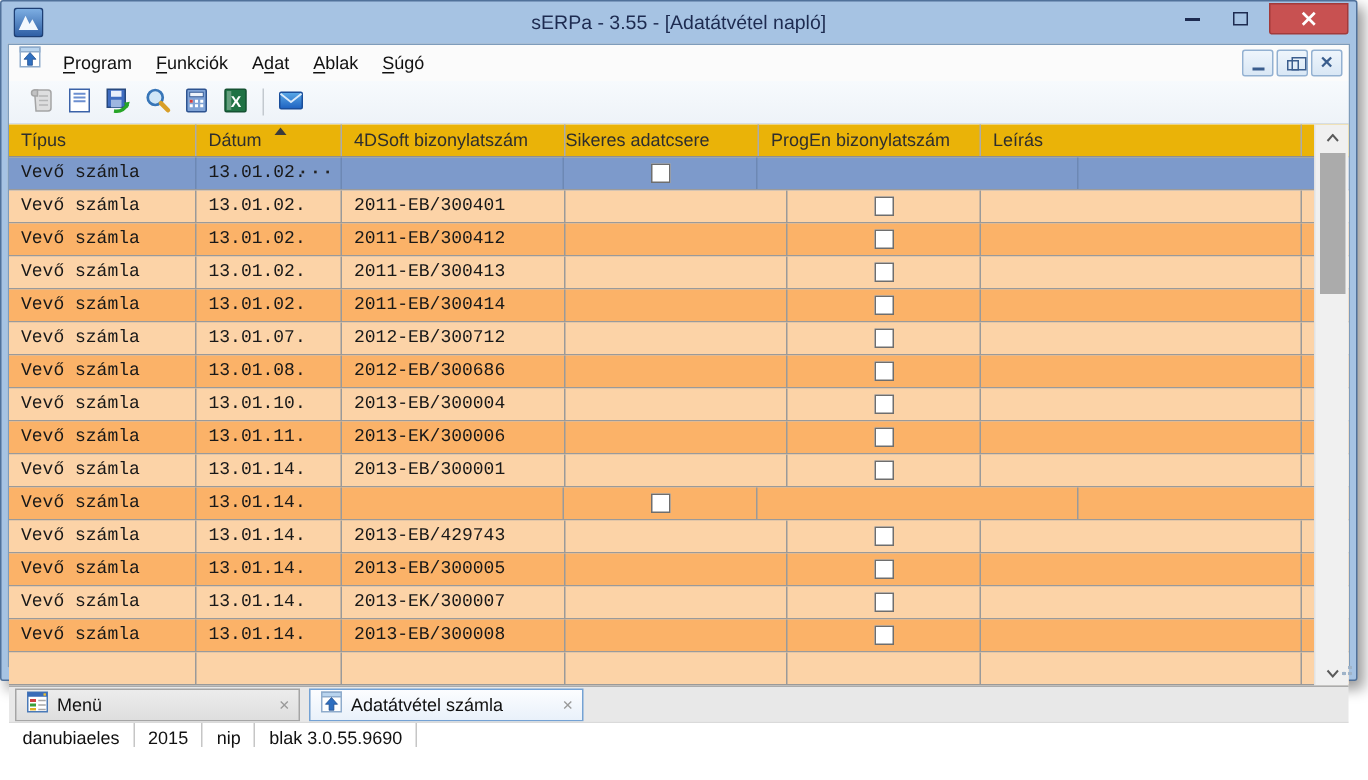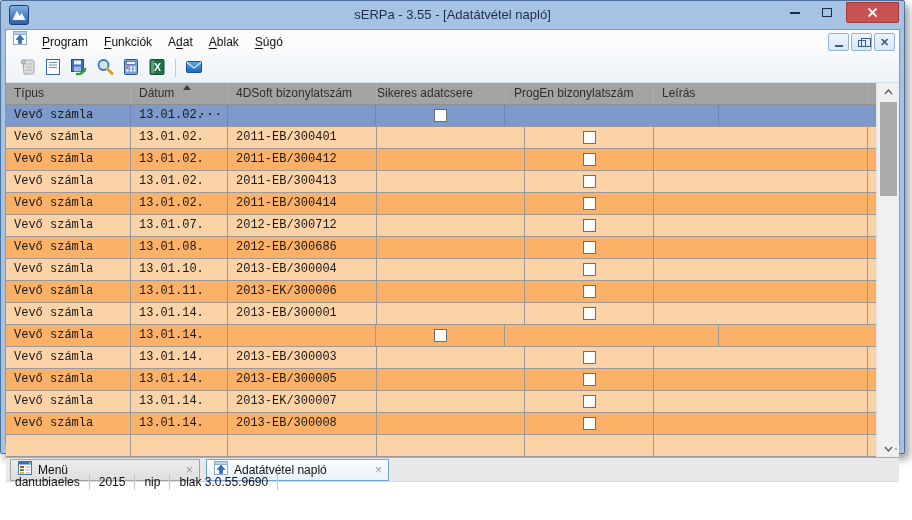--- a/index.html
+++ b/index.html
@@ -45,21 +45,21 @@
 
   
   .toolbar { position:absolute; left:0; top:24px; right:0; height:29px;
              background:linear-gradient(#f7fafd,#eef3f8); border-bottom:1px solid #d6dde4;
              display:flex; align-items:center; padding-left:8px; }
   .tool-btn { width:26px; height:24px; display:flex; align-items:center; justify-content:center; }
   .tool-sep { width:1px; height:18px; background:#c3c9cf; margin:0 5px; }
 
   
   .grid { position:absolute; left:0; top:53px; right:0; height:374px; background:#fff; }
-  .grid-header { display:flex; height:22px; background:#a3a3a3; border-bottom:1px solid #8f8f8f; }
+  .grid-header { display:flex; height:22px; background:#eab308; border-bottom:1px solid #8f8f8f; }
   .hcell { position:relative; border-right:1px solid #ababab; font-size:12px; color:#2e2e2e;
            line-height:21px; padding-left:8px; white-space:nowrap; overflow:hidden; }
   .sort-asc { position:absolute; top:2px; left:52px; width:0; height:0;
               border-left:4px solid transparent; border-right:4px solid transparent;
               border-bottom:5px solid #3c3c3c; }
   .grid-row { display:flex; height:22px; border-bottom:1px solid #9a9a9a;font-family:Liberation Mono, monospace; }
   .gcell { border-right:1px solid #9a9a9a; font-size:12px; color:#181818; line-height:21px;
            padding-left:8px; white-space:nowrap; overflow:hidden; position:relative; }
   .c0{width:125px}.c1{width:97px}.c2{width:149px}.c3{width:148px}.c4{width:129px;padding-left:0}
   .c5{width:214px}.c6{flex:1;border-right:none}
@@ -82,21 +82,21 @@
   .tabbar { position:absolute; left:0; top:427px; right:0; height:24px; background:#e8e8e8;
             border-top:1px solid #ababab; display:flex; align-items:center; padding-left:4px; }
   .tab { height:22px; margin-bottom:0; display:flex; align-items:center; gap:5px;
          padding:0 6px 0 6px; font-size:12px; color:#111; margin-right:6px; }
   .tab-inactive { width:190px; background:linear-gradient(#ececec,#dedede); border:1px solid #a5a5a5; }
   .tab-active   { width:183px; background:linear-gradient(#fcfdff,#e9f1fa); border:1px solid #74a2d4; }
   .tab-close { margin-left:auto; color:#9a9a9a; font-size:12px; line-height:1; }
 
   
   .statusbar { position:absolute; left:0; top:451px; right:0; bottom:0; background:#f1f1f1;
-               border-top:1px solid #dadada; display:flex; align-items:center; font-size:12px;
+               border-top:1px solid #dadada; display:flex; font-size:12px;
                color:#111; }
   .status-item { padding:0 9px; line-height:21px; white-space:nowrap; }
   .status-sep { width:1px; height:16px; background:#c6c6c6; }
   .grip { position:absolute; right:2px; bottom:2px; width:10px; height:10px;
           background:
             radial-gradient(circle at 8px 8px, #9fb3c8 1.2px, transparent 1.4px),
             radial-gradient(circle at 8px 4px, #9fb3c8 1.2px, transparent 1.4px),
             radial-gradient(circle at 4px 8px, #9fb3c8 1.2px, transparent 1.4px); }
 </style>
 </head>
@@ -348,21 +348,21 @@
               <div class="gcell c3"></div>
               <div class="gcell c4">
                 <div class="checkbox"></div>
               </div>
               <div class="gcell c5"></div>
               <div class="gcell c6"></div>
             </div>
             <div class="grid-row row-light">
               <div class="gcell c0">Vevő számla</div>
               <div class="gcell c1">13.01.14.</div>
-              <div class="gcell c2">2013-EB/300003</div>
+              <div class="gcell c2">2013-EB/429743</div>
               <div class="gcell c3"></div>
               <div class="gcell c4">
                 <div class="checkbox"></div>
               </div>
               <div class="gcell c5"></div>
               <div class="gcell c6"></div>
             </div>
             <div class="grid-row row-dark">
               <div class="gcell c0">Vevő számla</div>
               <div class="gcell c1">13.01.14.</div>
@@ -434,21 +434,21 @@
               </svg></span>
             <span>Menü</span>
             <span class="tab-close">×</span>
           </div>
           <div class="tab tab-active">
             <span><svg width="16" height="16" viewBox="0 0 16 16">
                 <rect x="1.5" y="1.5" width="13" height="13" fill="#ffffff" stroke="#8faccc"></rect>
                 <rect x="1.5" y="1.5" width="13" height="3" fill="#b9d4ee" stroke="#8faccc"></rect>
                 <path d="M8 5 L12 9.5 H9.6 V13.5 H6.4 V9.5 H4 Z" fill="#2f6fc0" stroke="#1d4c8c" stroke-width="0.5"></path>
               </svg></span>
-            <span>Adatátvétel napló</span>
+            <span>Adatátvétel számla</span>
             <span class="tab-close">×</span>
           </div>
         </div>
 
       <div class="statusbar">
           <span class="status-item">danubiaeles</span>
           <span class="status-sep"></span>
           <span class="status-item">2015</span>
           <span class="status-sep"></span>
           <span class="status-item">nip</span>

